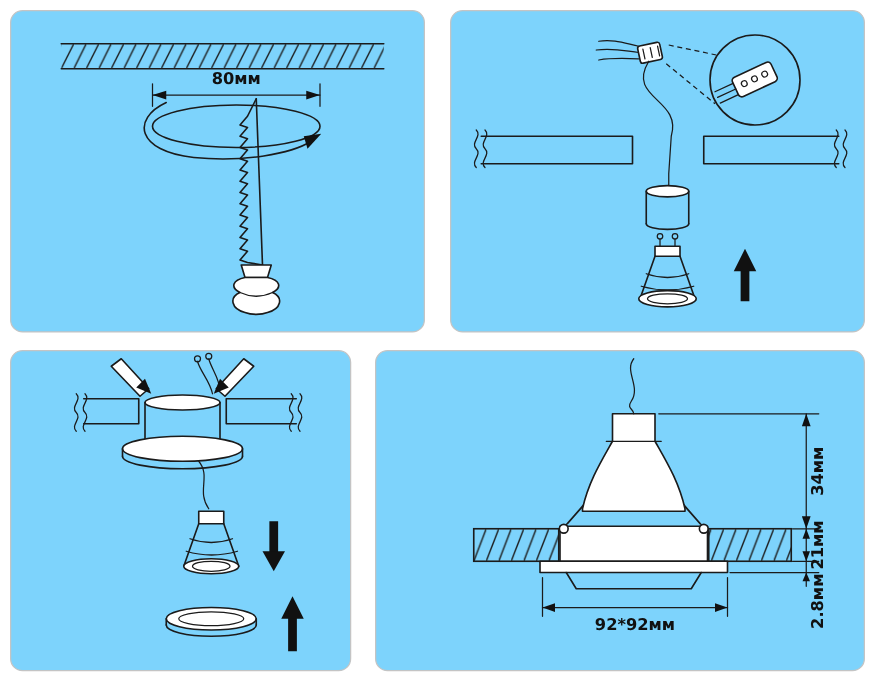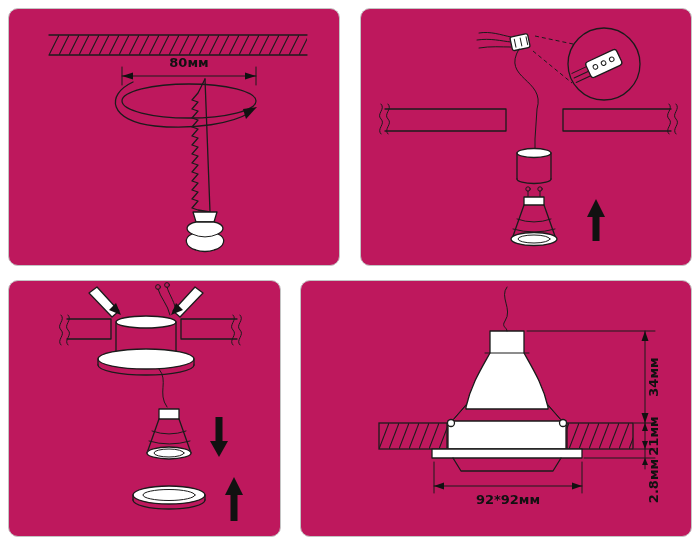--- a/index.html
+++ b/index.html
@@ -1,17 +1,17 @@
 <!DOCTYPE html>
 <html><head>
 <meta charset="utf-8">
 <style>
   html,body{margin:0;padding:0;background:#ffffff;}
   body{width:700px;height:544px;position:relative;font-family:"DejaVu Sans",sans-serif;}
-  .panel{position:absolute;border:1.6px solid #c4c4c4;border-radius:10px;background:#be185d;box-sizing:border-box;overflow:hidden;}
+  .panel{position:absolute;border:1.6px solid #c4c4c4;border-radius:10px;background:#7dd3fc;box-sizing:border-box;overflow:hidden;}
   #panel1{left:8px;top:8px;width:332px;height:258px;}
   #panel2{left:360px;top:8px;width:332px;height:258px;}
   #panel3{left:8px;top:280px;width:273px;height:257px;}
   #panel4{left:300px;top:280px;width:392px;height:257px;}
   svg{display:block;}
   .ln{fill:none;stroke:#1b1b1b;stroke-width:1.3;stroke-linecap:round;stroke-linejoin:round;}
   .thin{fill:none;stroke:#1b1b1b;stroke-width:1;stroke-linecap:round;}
   .wh{fill:#ffffff;stroke:#1b1b1b;stroke-width:1.3;stroke-linejoin:round;}
   .blk{fill:#111111;stroke:none;}
   .dash{fill:none;stroke:#1b1b1b;stroke-width:1;stroke-dasharray:4 3;}

